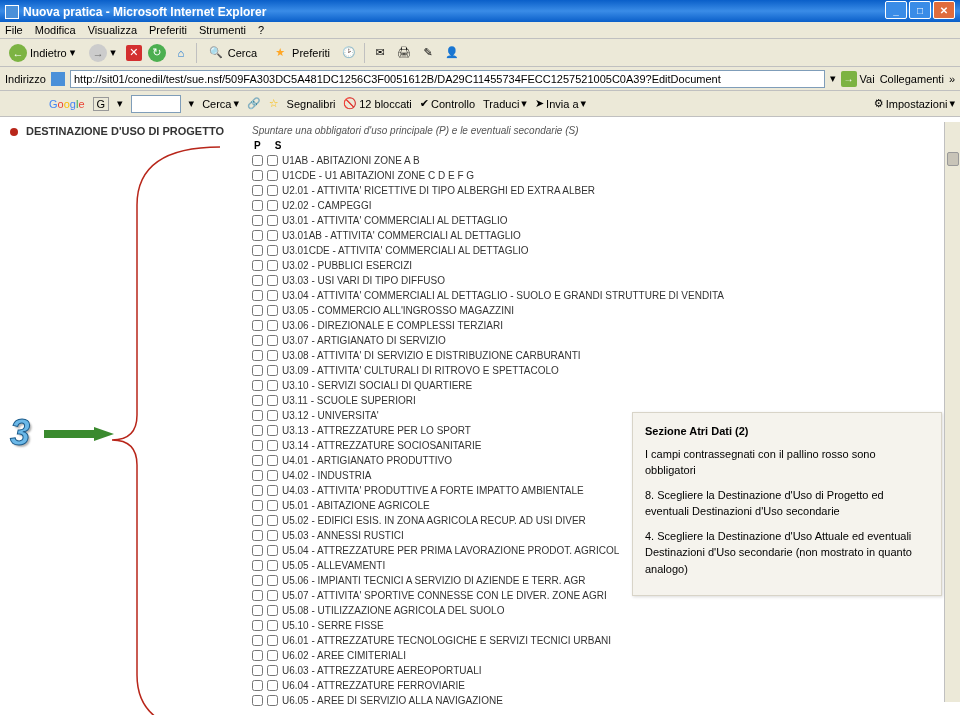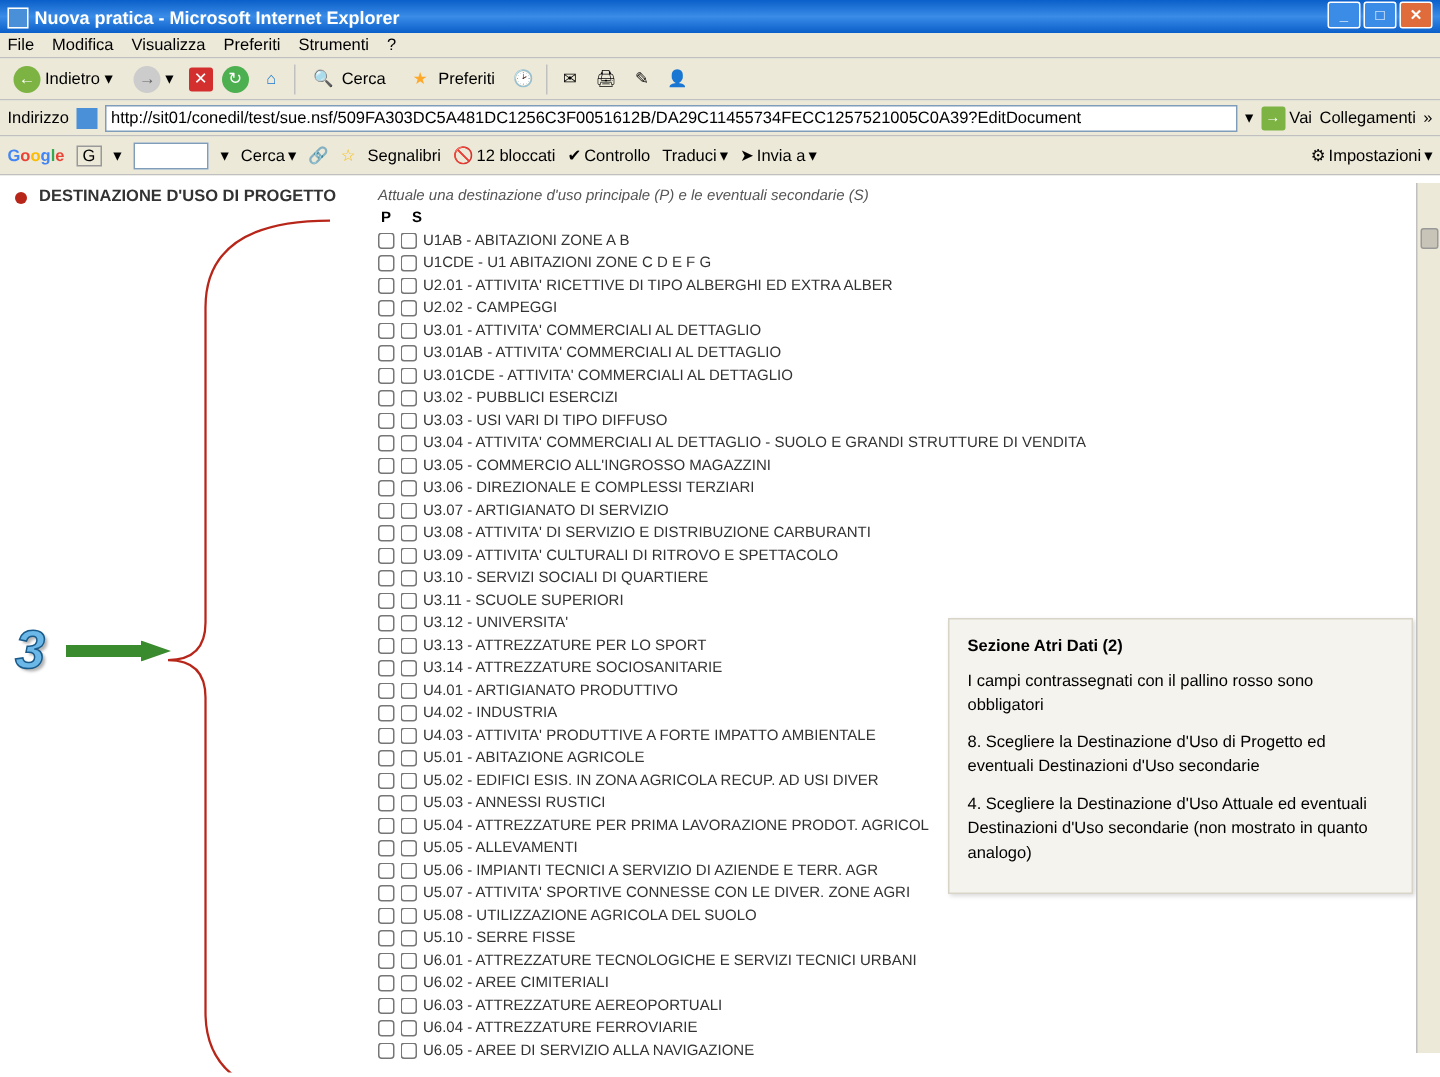--- a/index.html
+++ b/index.html
@@ -31,21 +31,21 @@
 .tb-sep { width: 1px; height: 20px; background: #c0c0c0; }
 
 .addressbar { background: #ece9d8; padding: 3px 5px; display: flex; align-items: center; gap: 5px; border-bottom: 1px solid #c0c0c0; height: 24px; }
 .addr-label { font-size: 11px; }
 .addr-icon { width: 14px; height: 14px; background: #4a90d9; }
 .addr-input { flex: 1; border: 1px solid #7f9db9; padding: 1px 3px; font-size: 11px; height: 18px; }
 .addr-go { display: flex; align-items: center; gap: 3px; cursor: pointer; }
 .go-icon { width: 16px; height: 16px; background: #7cb342; border-radius: 2px; color: #fff; display: inline-flex; align-items: center; justify-content: center; font-size: 10px; }
 
 .googlebar { background: #ece9d8; padding: 3px 5px; display: flex; align-items: center; gap: 8px; border-bottom: 1px solid #c0c0c0; height: 26px; font-size: 11px; }
-.google-logo { font-weight: bold; }
+.google-logo { font-weight: normal; margin-left: 44px; }
 .google-logo .g1 { color: #4285f4; } .google-logo .g2 { color: #ea4335; } .google-logo .g3 { color: #fbbc05; } .google-logo .g4 { color: #4285f4; } .google-logo .g5 { color: #34a853; } .google-logo .g6 { color: #ea4335; }
 .gbar-input { width: 50px; border: 1px solid #7f9db9; height: 18px; }
 .gbar-item { display: flex; align-items: center; gap: 2px; cursor: pointer; }
 
 .content { position: relative; padding: 8px 10px; background: #fff; height: calc(718px - 22px - 20px - 28px - 24px - 26px); overflow: hidden; }
 .section-header { display: flex; align-items: flex-start; gap: 8px; }
 .bullet { width: 8px; height: 8px; background: #b8261a; border-radius: 50%; margin-top: 3px; flex-shrink: 0; }
 .section-title { font-weight: bold; font-size: 11px; color: #333; margin-right: 20px; }
 .section-right { flex: 1; }
 .instruction { font-style: italic; font-size: 10px; color: #555; margin-bottom: 4px; }
@@ -155,21 +155,21 @@
   <div class="gbar-item">➤ <span>Invia a</span> ▾</div>
   <div style="flex:1"></div>
   <div class="gbar-item">⚙ <span>Impostazioni</span> ▾</div>
 </div>
 
 <div class="content">
   <div class="section-header">
     <span class="bullet"></span>
     <span class="section-title">DESTINAZIONE D'USO DI PROGETTO</span>
     <div class="section-right">
-      <div class="instruction">Attuale una destinazione d'uso principale (P) e le eventuali secondarie (S)</div>
+      <div class="instruction">Spuntare una obbligatori d'uso principale (P) e le eventuali secondarie (S)</div>
       <div class="col-headers">
         <span>P</span>
         <span>S</span>
       </div>
       <div class="checklist" id="checklist">
           <div class="check-row">
             <input type="checkbox" style="">
             <input type="checkbox" style="">
             <span class="check-label">U1AB - ABITAZIONI ZONE A B</span>
           </div>

